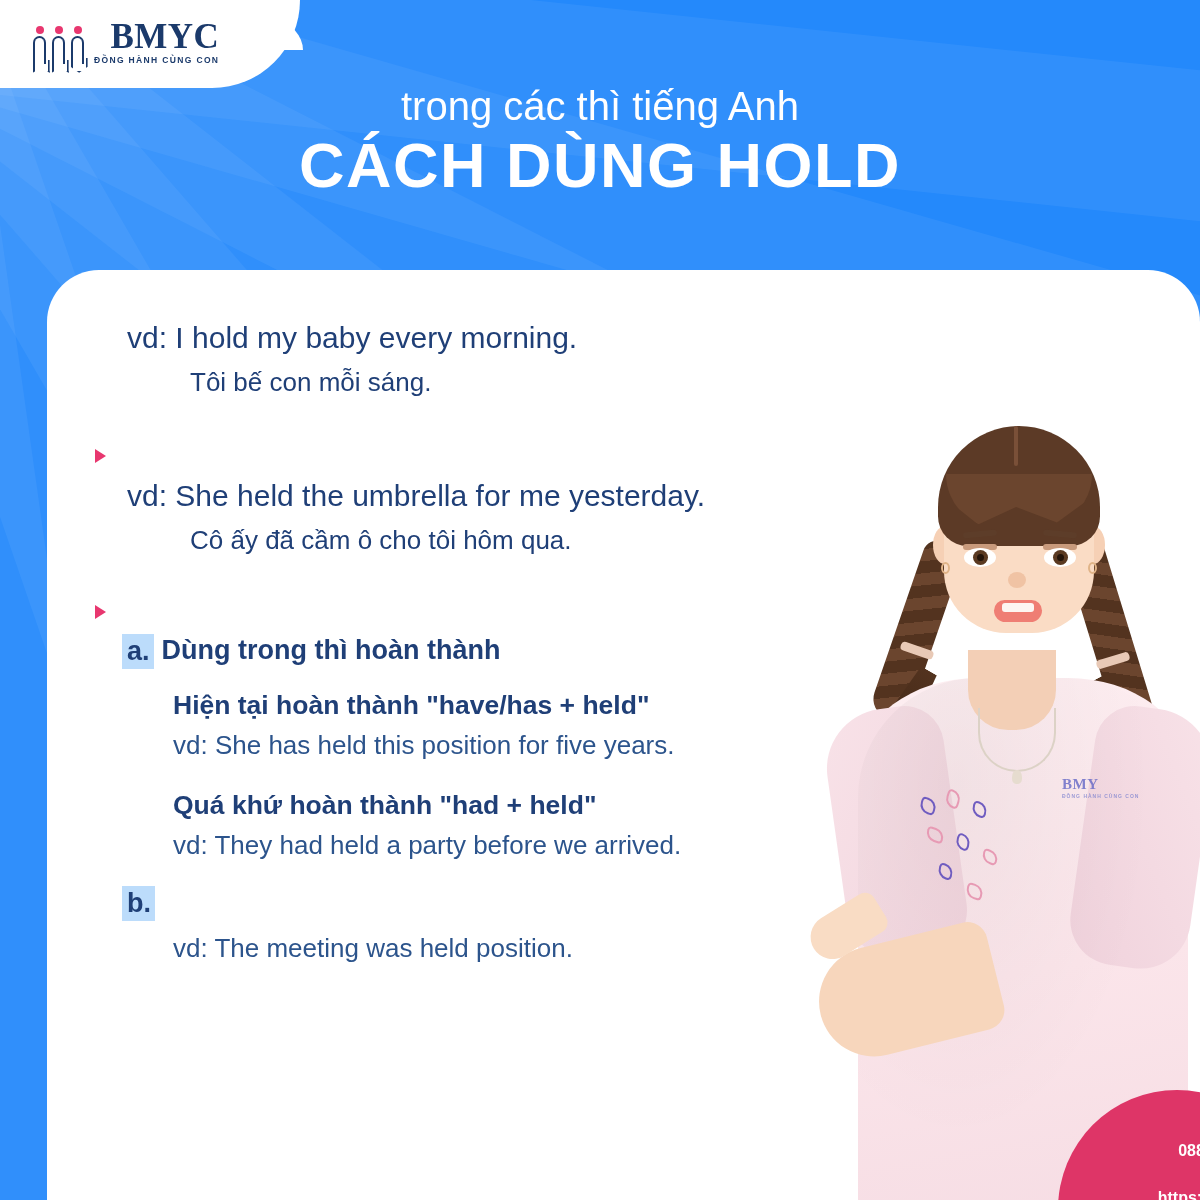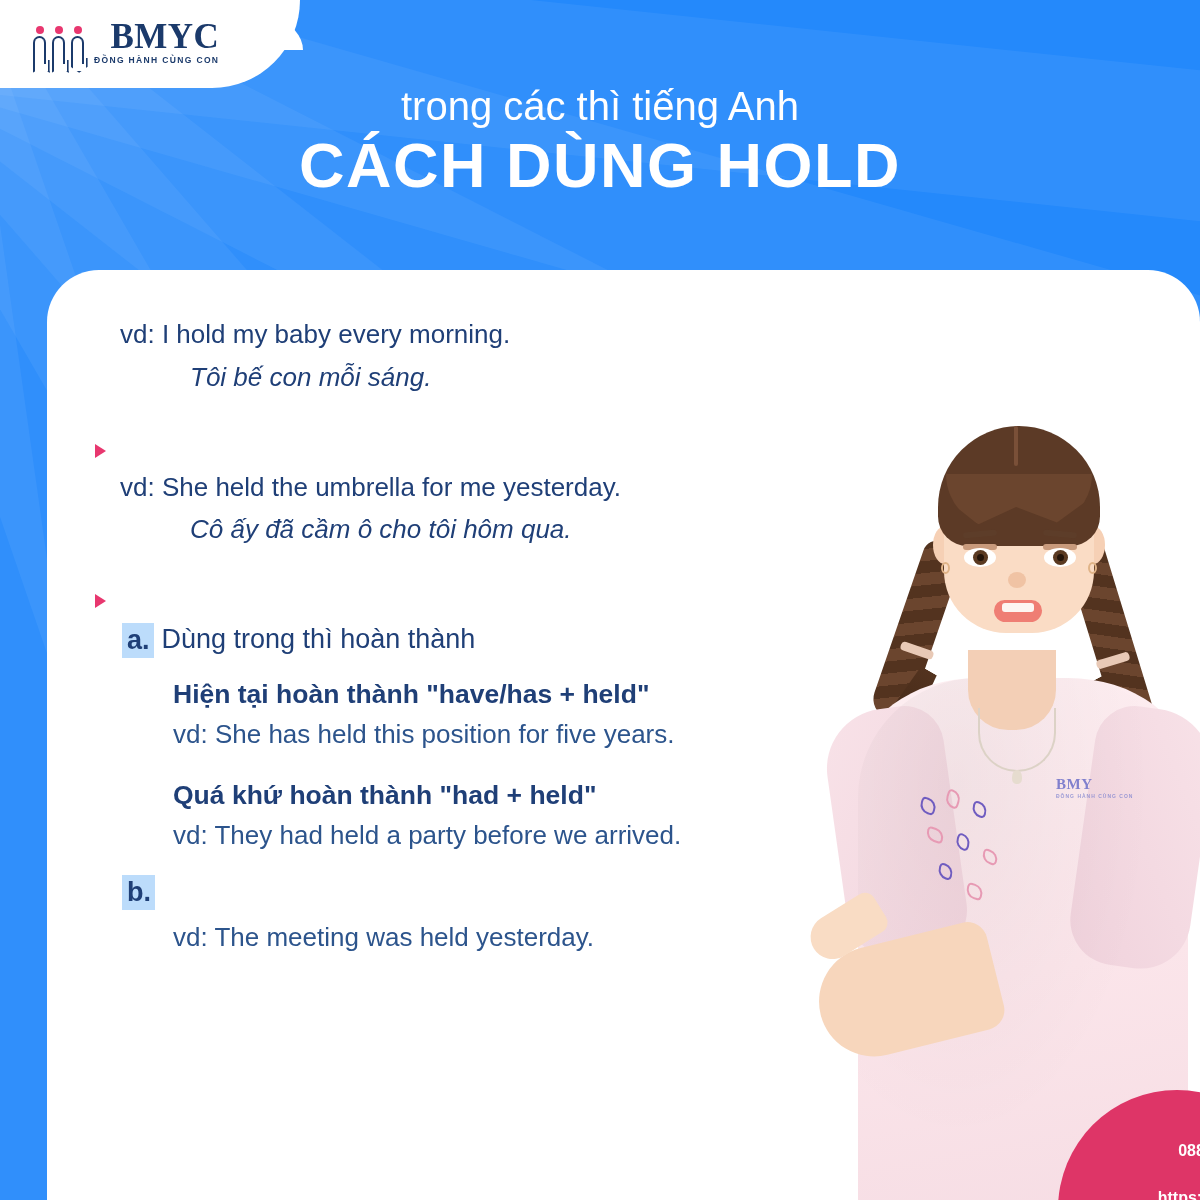--- a/index.html
+++ b/index.html
@@ -116,37 +116,37 @@
     border-left:11px solid #e8376f;
     border-top:7.5px solid transparent;
     border-bottom:7.5px solid transparent;
     margin-top:11px;
   }
   .head-txt {
     font-size:27.5px; font-weight:bold; color:#e8376f;
     line-height:1.34;
   }
   .ex-en {
-    font-size:26px; color:#1f3f77; line-height:1.3;
-    margin-left:25px; margin-top:13px;
+    font-size:30px; color:#1f3f77; line-height:1.3;
+    margin-left:32px; margin-top:13px;
   }
   .ex-vi {
     font-size:26px; color:#1f3f77; line-height:1.3;
-    font-style:italic; font-weight:500;
+    font-weight:500;
     margin-left:95px; margin-top:9px;
   }
 
   .sub-row { display:flex; align-items:flex-start; gap:8px; margin-left:27px; margin-top:15px; }
   .sub-label {
     background:#bcdcfb; color:#1f3f77;
     font-size:27px; font-weight:bold;
     padding:1px 4px 1px 5px; line-height:1.22;
   }
   .sub-title {
-    font-size:27px; font-weight:normal; color:#1f3f77; line-height:1.22;
+    font-size:27px; font-weight:bold; color:#1f3f77; line-height:1.22;
   }
   .deep {
     margin-left:78px; margin-top:20px;
   }
   .deep-title {
     font-size:26.5px; font-weight:bold; color:#1f3f77; line-height:1.25;
   }
   .deep-ex {
     font-size:26px; color:#2c548c; line-height:1.25; margin-top:7px;
   }
@@ -300,21 +300,21 @@
   
   .doodle{ position:absolute; }
   .doodle i{
     position:absolute; display:block;
     border:2px solid #6f5cc0; border-radius:4px 10px 4px 10px;
     transform:rotate(18deg);
   }
   .doodle i.p{ border-color:#e79ab4; }
   
   .shirt-logo{
-    position:absolute; left:256px; top:398px;
+    position:absolute; left:262px; top:398px;
     font-size:15px; font-weight:bold; color:#5a5fc4;
     letter-spacing:0.5px; opacity:0.75;
     font-family:"Liberation Serif", serif;
   }
   .shirt-logo small{ display:block; font-size:5px; letter-spacing:1px; color:#7e83cf; font-family:"Liberation Sans",sans-serif; }
 
   
   #contact {
     position:absolute;
     left:1058px; top:1090px;
@@ -404,21 +404,21 @@
     </div>
 
     <div class="deep" style="margin-top:28px;">
       <div class="deep-title">Quá khứ hoàn thành "had + held"</div>
       <div class="deep-ex">vd: They had held a party before we arrived.</div>
     </div>
 
     <div class="sub-row" style="margin-top:24px;">
       <span class="sub-label">b.</span>
     </div>
-    <div class="b-ex">vd: The meeting was held yesterday.</div>
+    <div class="b-ex">vd: The meeting was held position.</div>
   </div>
 </div>
 
 <div id="girl">
   <div class="braid-l"></div>
   <div class="braid-r"></div>
   <div class="tie-l"></div>
   <div class="tie-r"></div>
   <div class="tail-l"></div>
   <div class="tail-r"></div>

